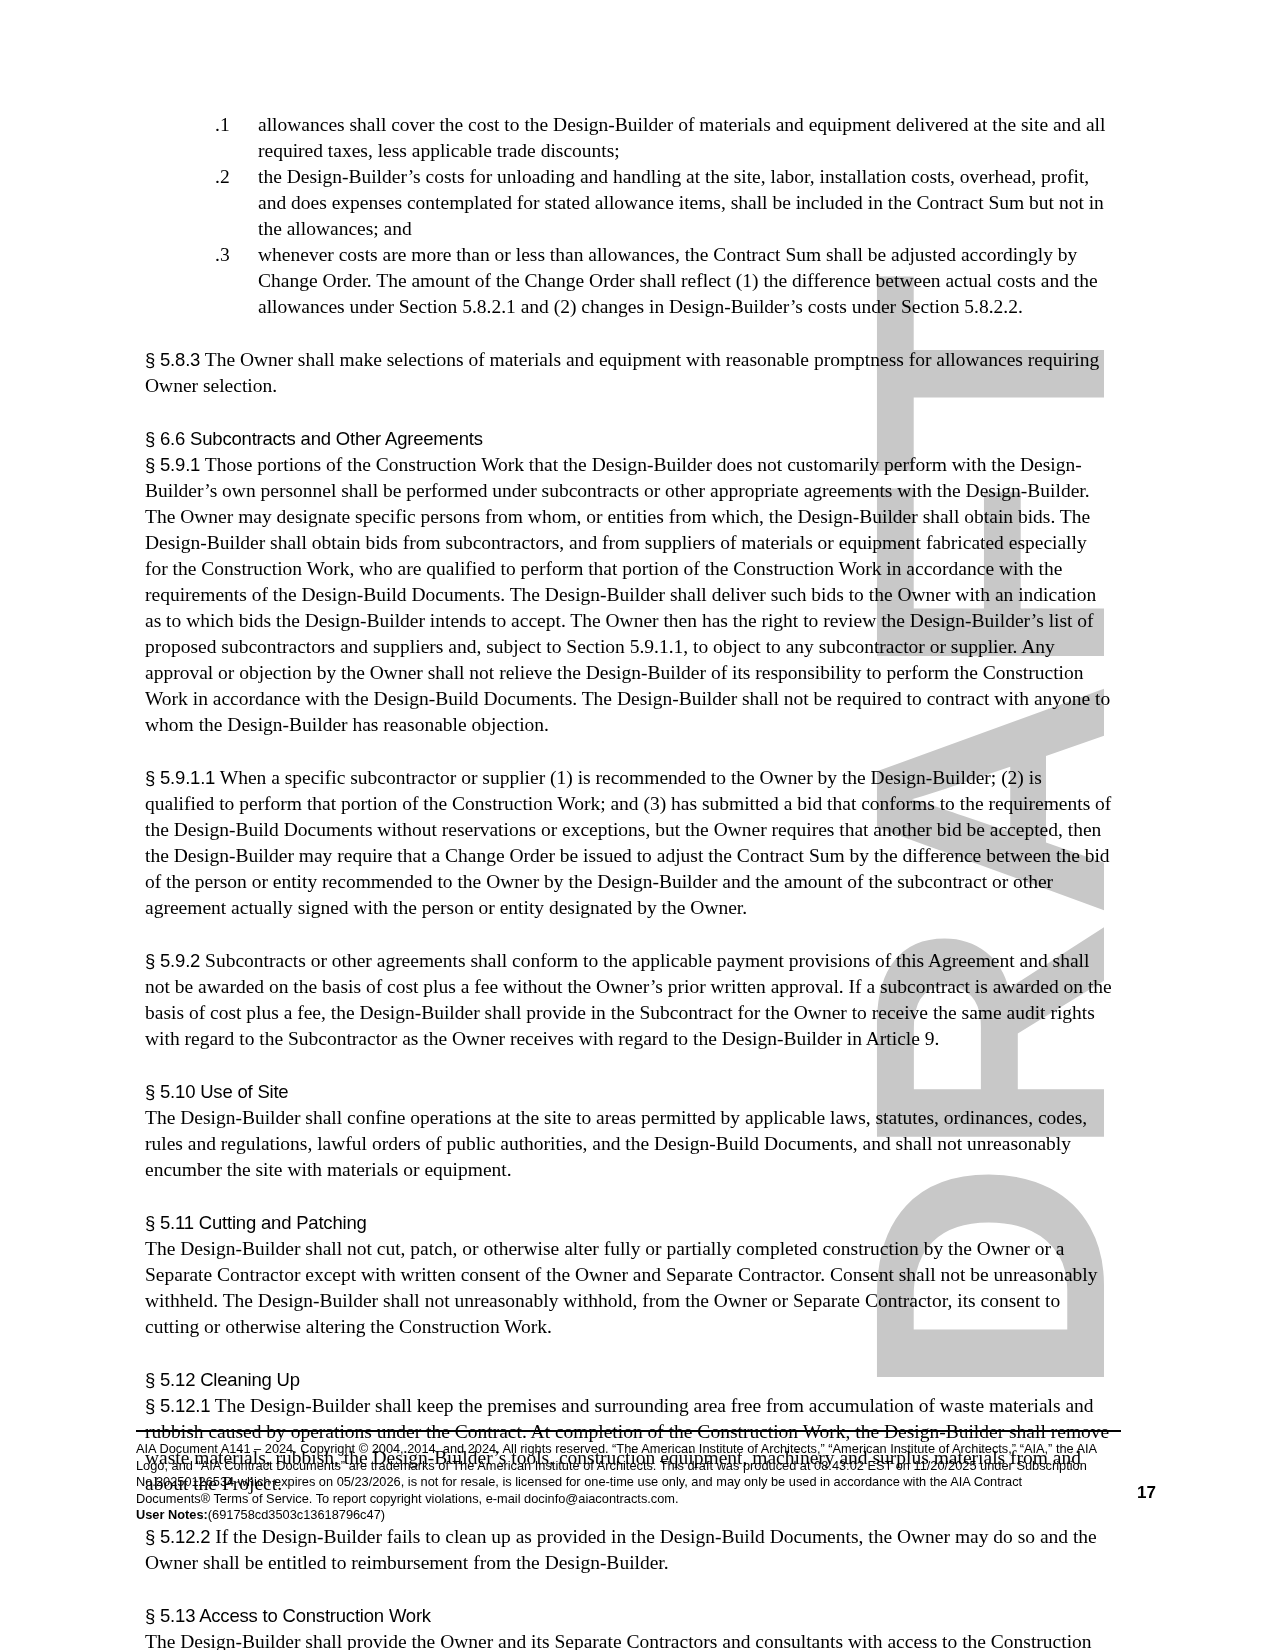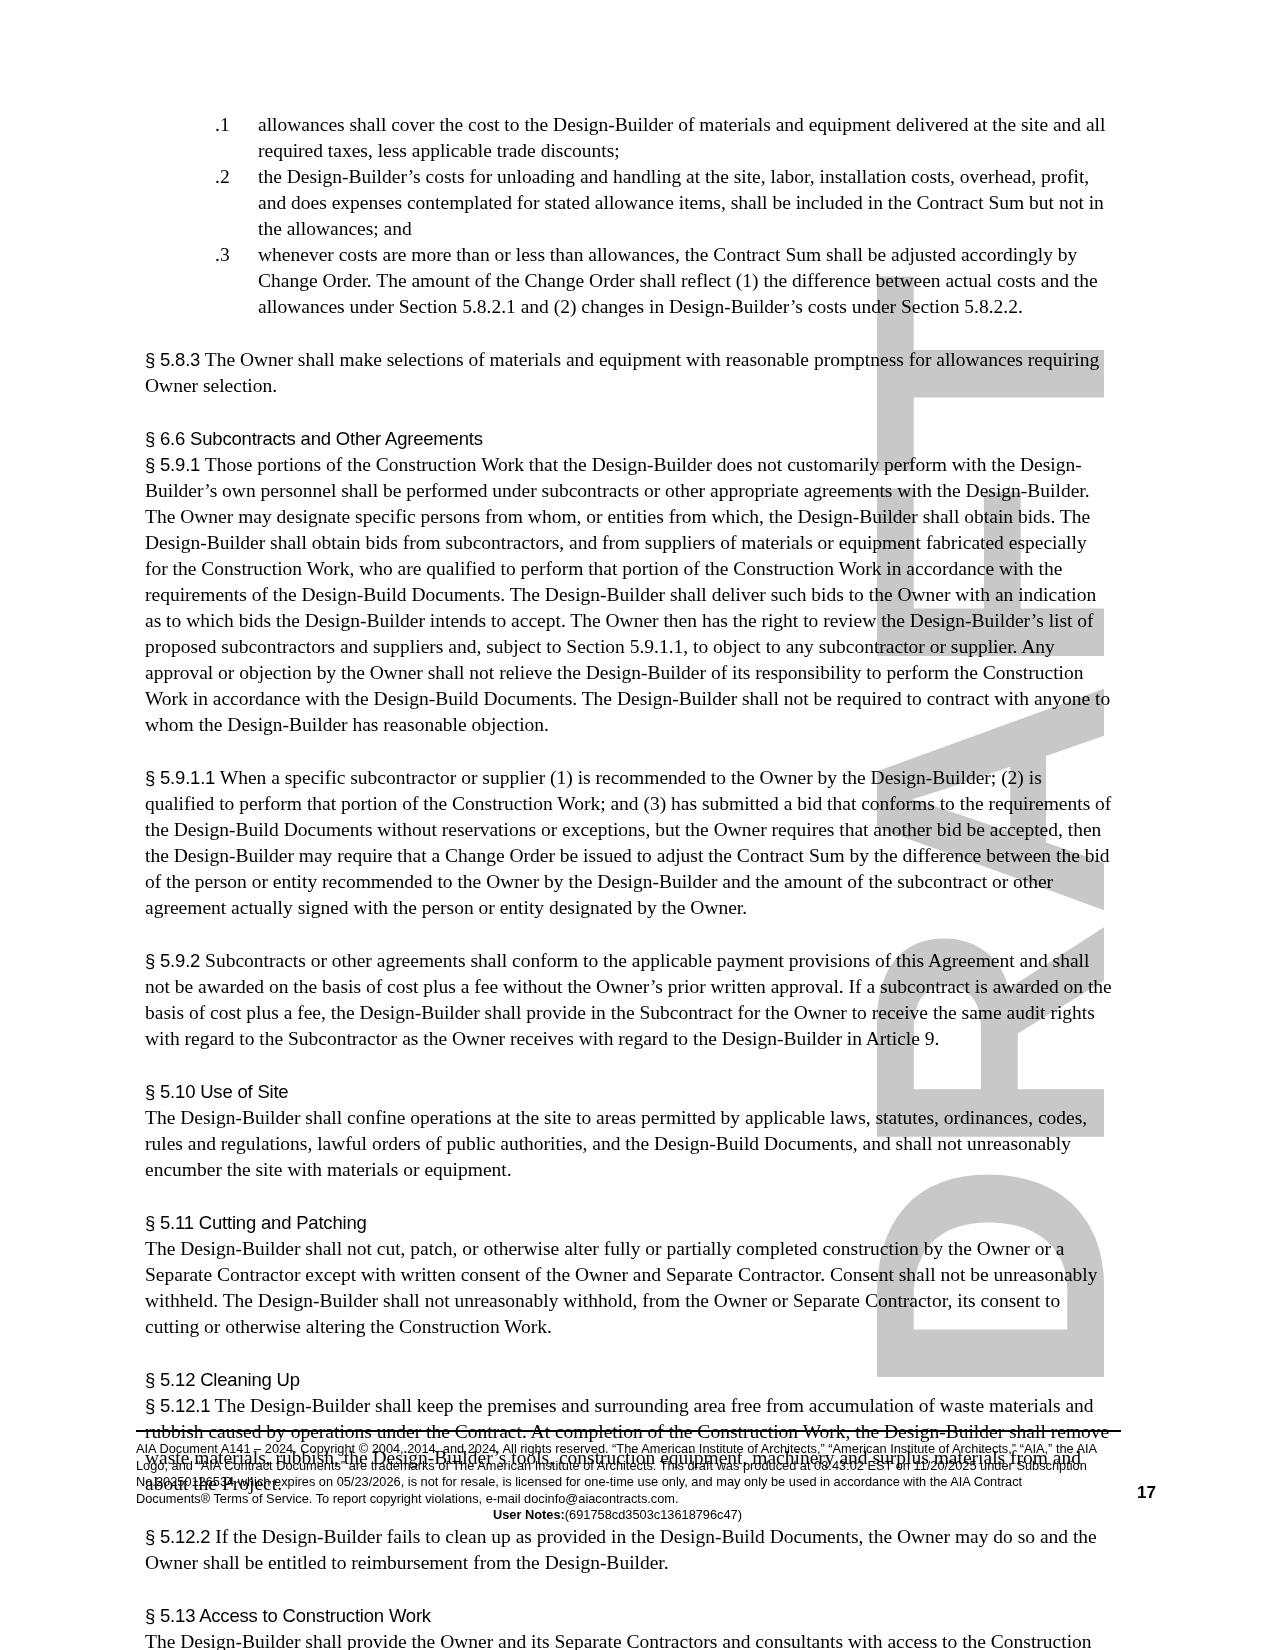--- a/index.html
+++ b/index.html
@@ -60,21 +60,21 @@
   .footer-rule {
     width: 985px;
     border-top: 2px solid #000000;
     margin-bottom: 9px;
   }
   .footer-row { display: flex; }
   .legal-block { width: 963px; }
   .legal { margin: 0; font-size: 12.8px; line-height: 16.6px; }
   .notes-row {
     display: flex;
-    justify-content: center;
+    justify-content: flex-start;
     font-size: 12.8px;
     line-height: 16.6px;
   }
   .notes-label { font-weight: bold; }
   .page-num {
     margin-left: auto;
     font-weight: bold;
     font-size: 17px;
     padding-top: 42px;
   }

